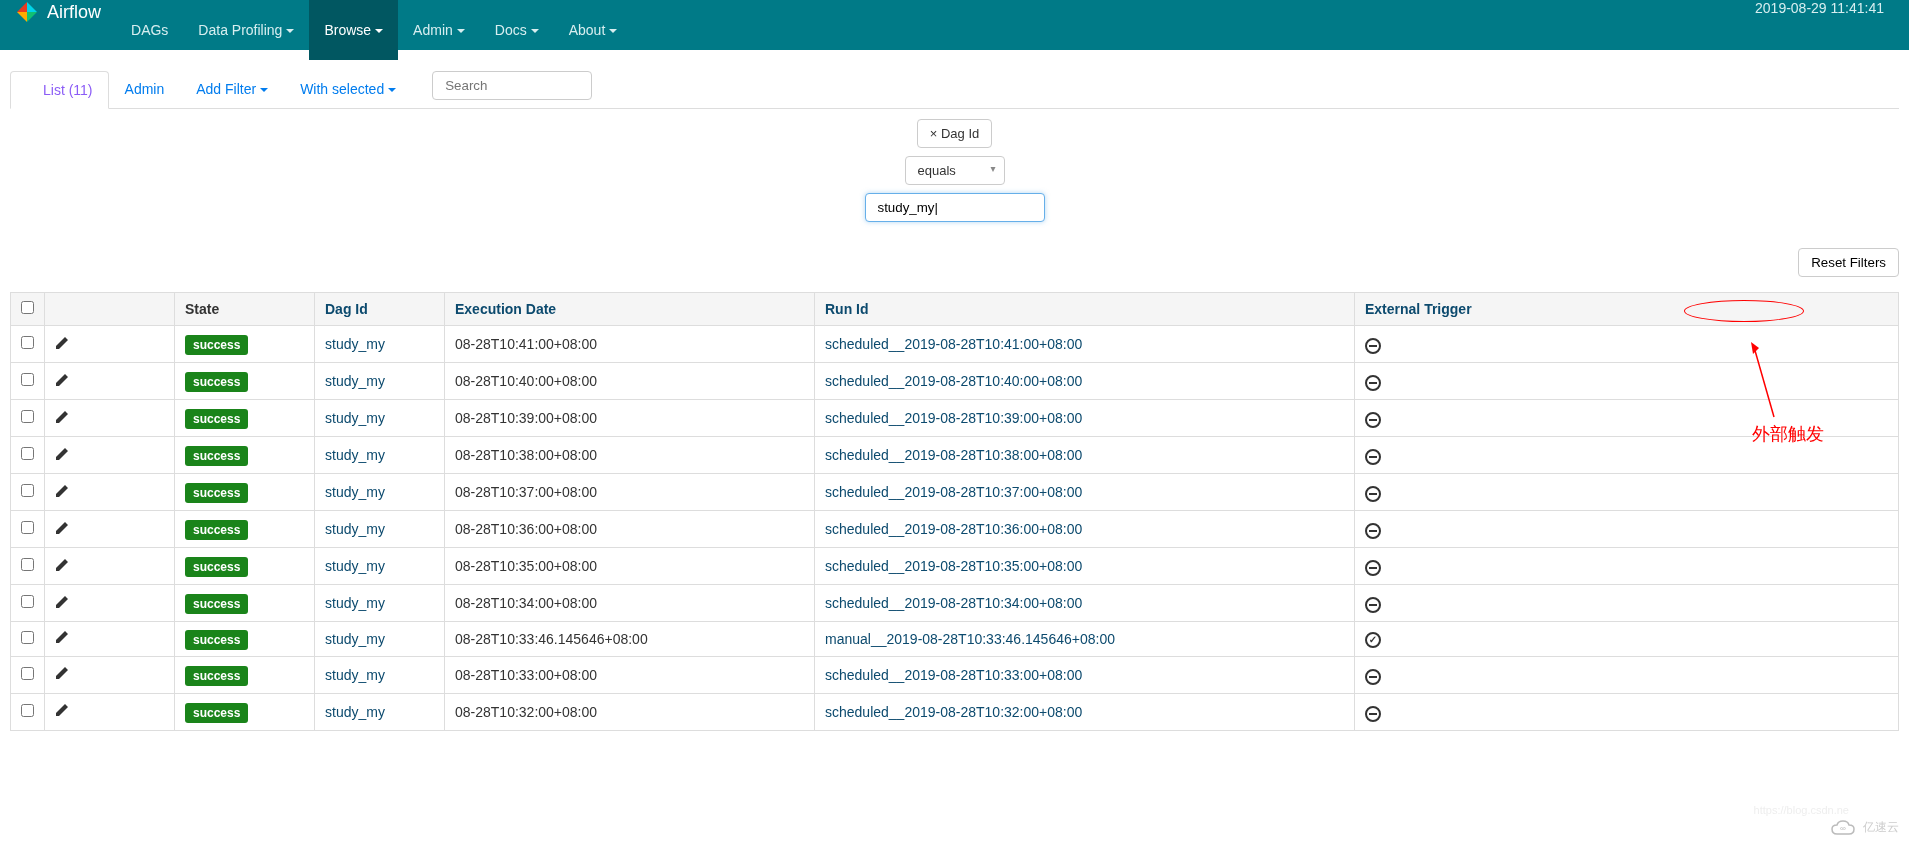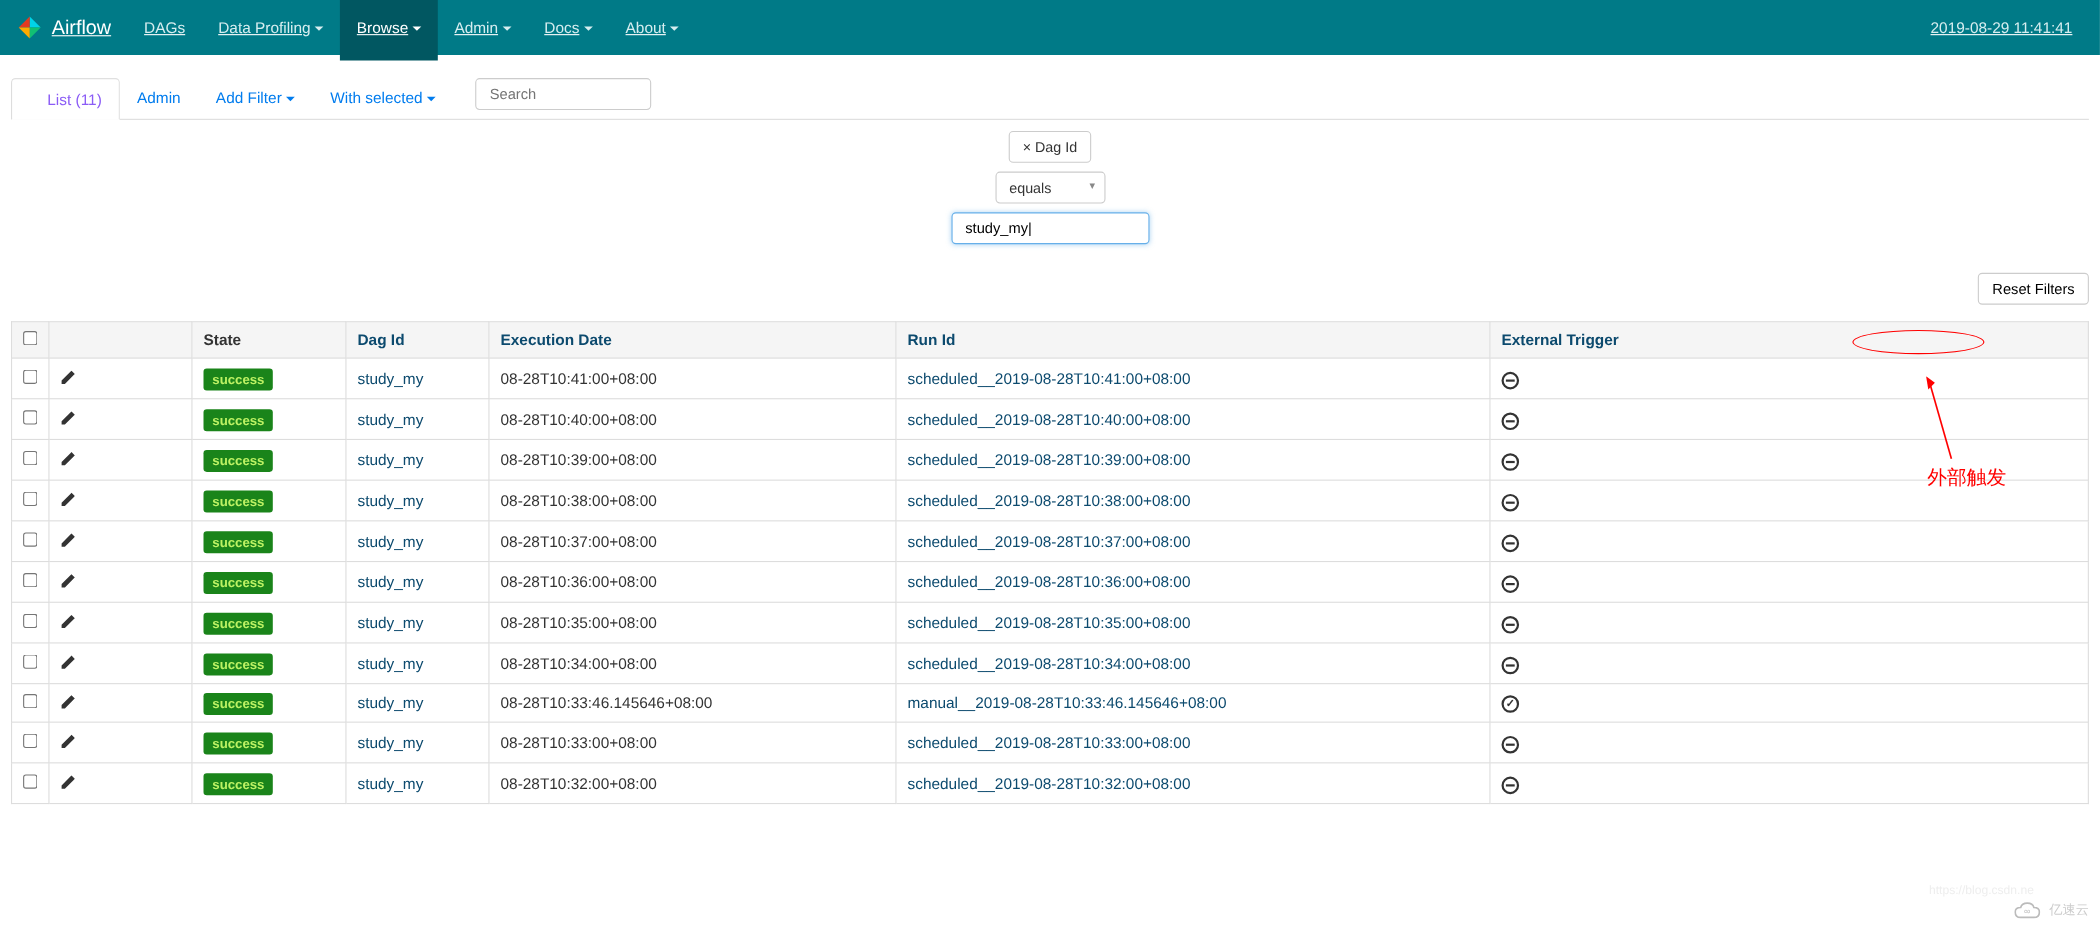--- a/index.html
+++ b/index.html
@@ -1,18 +1,18 @@
 <!DOCTYPE html>
 <html><head>
   <meta charset="utf-8">
   <style>
     * { box-sizing: border-box; margin: 0; padding: 0; }
     body { font-family: "Helvetica Neue", Helvetica, Arial, sans-serif; font-size: 14px; color: #333; background: #fff; }
     
-    .navbar { background: #007a87; height: 50px; display: flex; align-items: center; padding: 0 15px; color: #fff; text-decoration: underline; }
+    .navbar { background: #007a87; height: 50px; display: flex; align-items: flex-start; padding: 0 15px; color: #fff; }
     .navbar-brand { display: flex; align-items: center; font-size: 18px; margin-right: 15px; }
     .navbar-brand svg { width: 24px; height: 24px; margin-right: 8px; }
     .nav-item { padding: 15px 15px; color: #d7eef0; cursor: pointer; height: 60px; display: flex; align-items: center; }
     .nav-item.active { background: #015761; color: #fff; }
     .nav-item .caret { margin-left: 4px; }
     .navbar-right { margin-left: auto; color: #d7eef0; padding-right: 10px; }
     .caret::after { content: ""; display: inline-block; border-top: 4px solid; border-left: 4px solid transparent; border-right: 4px solid transparent; vertical-align: middle; }
     
     .container { padding: 20px 10px; }
     h2 { font-size: 30px; font-weight: 500; margin-bottom: 20px; }
@@ -34,21 +34,21 @@
     th, td { padding: 8px 10px; border: 1px solid #ddd; text-align: left; vertical-align: middle; }
     th { background: #f5f5f5; font-weight: bold; }
     th a { color: #017cee; text-decoration: none; font-weight: bold; }
     .col-check { width: 30px; text-align: center; }
     .col-edit { width: 130px; }
     .col-state { width: 140px; }
     .col-dagid { width: 130px; }
     .col-execdate { width: 370px; }
     .col-runid { width: 540px; }
     
-    .badge-success { background: #1a841a; color: #bef264; padding: 3px 8px; border-radius: 3px; font-size: 12px; font-weight: bold; }
+    .badge-success { background: #1a841a; color: #ffffff; padding: 3px 8px; border-radius: 3px; font-size: 12px; font-weight: bold; }
     .link { color: #0c4a6e; text-decoration: none; }
     .icon-minus { display: inline-flex; width: 16px; height: 16px; border: 2px solid #333; border-radius: 50%; align-items: center; justify-content: center; }
     .icon-minus::after { content: ""; width: 8px; height: 2px; background: #333; }
     .icon-check { display: inline-flex; width: 16px; height: 16px; border: 2px solid #333; border-radius: 50%; align-items: center; justify-content: center; }
     .icon-check::after { content: "✓"; font-size: 10px; font-weight: bold; }
     
     .annotation-circle { position: absolute; border: 1px solid red; border-radius: 50%; width: 120px; height: 22px; pointer-events: none; }
     .annotation-arrow { position: absolute; color: red; pointer-events: none; }
     .annotation-text { position: absolute; color: red; font-size: 18px; font-family: sans-serif; pointer-events: none; }
     .watermark { position: fixed; bottom: 10px; right: 10px; color: #ccc; font-size: 12px; display: flex; align-items: center; gap: 8px; }

